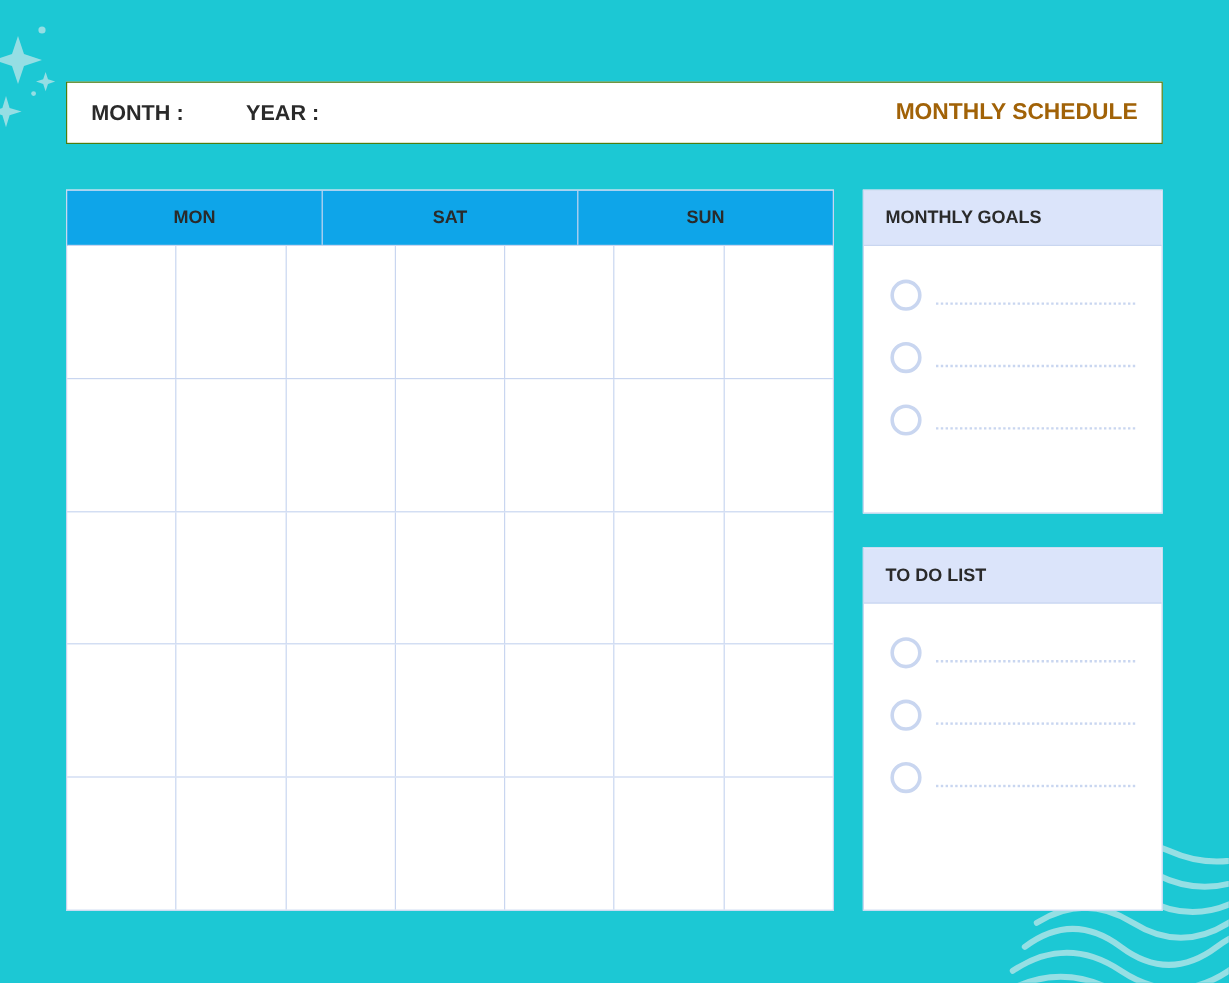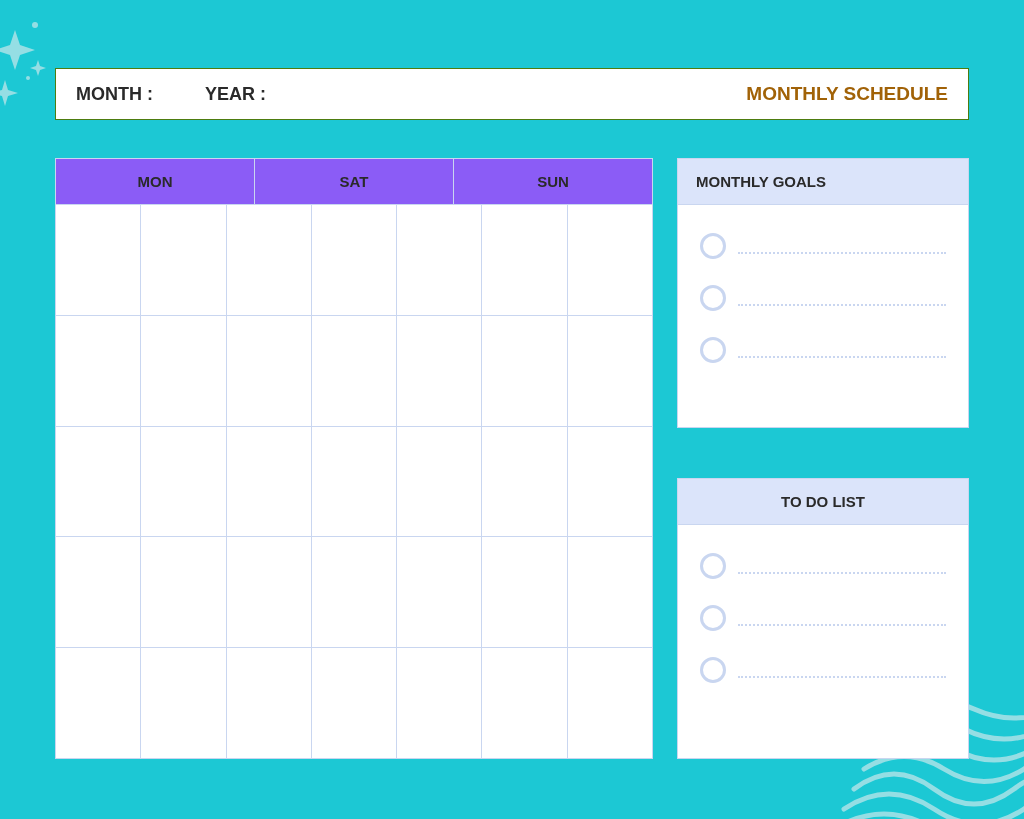--- a/index.html
+++ b/index.html
@@ -71,21 +71,21 @@
     }
     .calendar-panel {
       flex: 1;
       background: #fff;
       border: 1px solid #c9d6f0;
       display: flex;
       flex-direction: column;
     }
     .calendar-header {
       display: flex;
-      background: #8b5cf6;
+      background: #0ea5e9;
       border-bottom: 1px solid #c9d6f0;
     }
     .calendar-header .day-header {
       flex: 1;
       text-align: center;
       padding: 14px 0;
       font-size: 15px;
       color: #2a2a2a;
       font-weight: 600;
       border-right: 1px solid #c9d6f0;
@@ -107,37 +107,36 @@
       border-bottom: none;
     }
     .calendar-cell {
       flex: 1;
       border-right: 1px solid #c9d6f0;
     }
     .calendar-cell:last-child {
       border-right: none;
     }
     .side-panels {
-      width: 292px;
-      display: flex;
-      flex-direction: column;
-      gap: 50px;
+      width: 250px;
+      display: flex;
+      flex-direction: column;
+      gap: 28px;
     }
     .side-panel {
       background: #fff;
       border: 1px solid #c9d6f0;
       display: flex;
       flex-direction: column;
     }
     .goals-panel {
       height: 270px;
     }
     .todo-panel {
       flex: 1;
-      text-align: center;
     }
     .panel-header {
       background: #dbe4fa;
       border-bottom: 1px solid #c9d6f0;
       padding: 14px 18px;
       font-size: 15px;
       color: #2a2a2a;
       font-weight: 600;
     }
     .panel-body {

